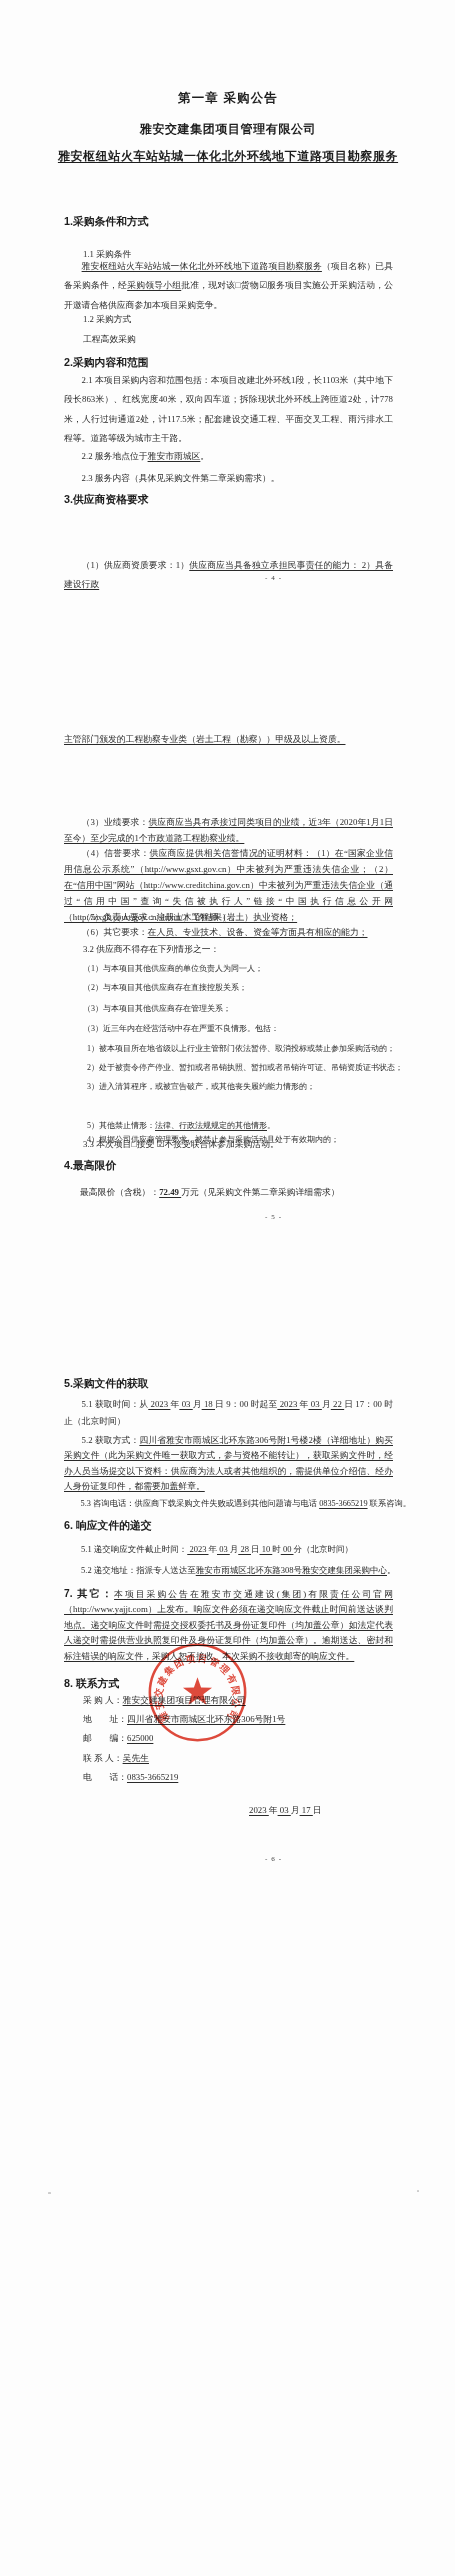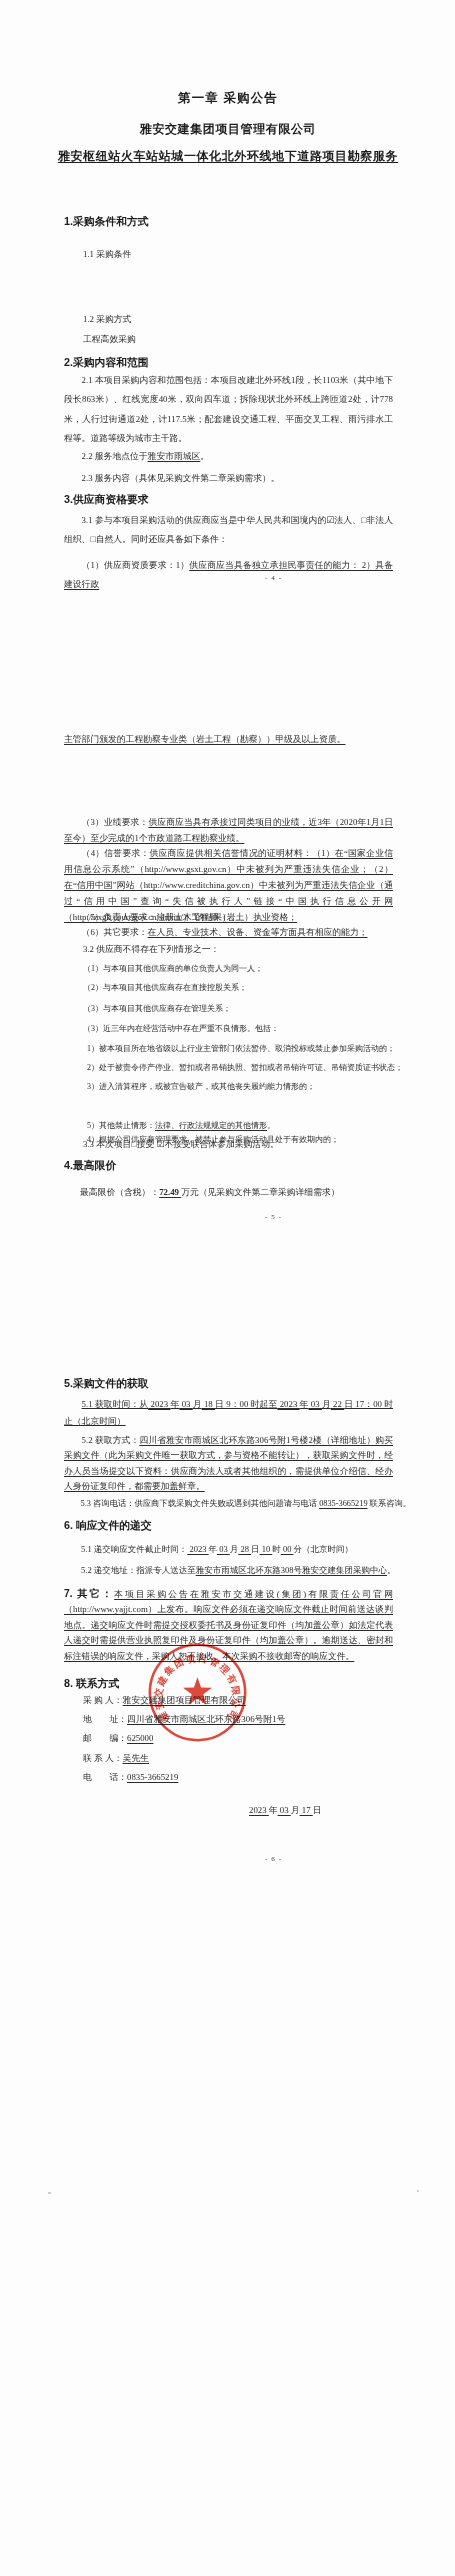--- a/index.html
+++ b/index.html
@@ -7,21 +7,21 @@
   #doc{position:relative;width:456px;height:2576px;background:#fdfdfd;overflow:hidden;
        font-family:"Liberation Serif","DejaVu Sans",serif;color:#2a2a2a;}
   .blk{position:absolute;}
   .ctr{left:0;width:456px;text-align:center;font-family:"Liberation Sans","DejaVu Sans",sans-serif;
        font-weight:700;color:#1e1e1e;}
   .t22{font-size:12.5px;letter-spacing:1.1px;}
   .t21{font-size:12px;letter-spacing:0.6px;}
   .hd{left:64px;font-family:"Liberation Sans","DejaVu Sans",sans-serif;font-weight:700;
       font-size:10.8px;color:#1d1d1d;}
   .body{left:64px;width:329px;font-size:8.8px;text-align:justify;}
-  .lh34{line-height:19.4px;}.lh30{line-height:17px;text-decoration:underline;}.lh28{line-height:16px;}.lh27{line-height:15.4px;}
+  .lh34{line-height:19.4px;}.lh30{line-height:17px;}.lh28{line-height:16px;}.lh27{line-height:15.4px;}
   .ind{text-indent:2em;}
   .x146{left:83px;font-size:8.8px;}
   .x152{left:87px;}
   .li{font-size:8px;white-space:nowrap;}
   .nw{white-space:nowrap;}
   .f145{font-size:8.3px;}
   .f15{font-size:8.5px;}
   .u{text-decoration:underline;text-underline-offset:2.3px;text-decoration-thickness:0.7px;}
   .b{font-weight:700;text-align:right;}
   .h-run{font-family:"Liberation Sans","DejaVu Sans",sans-serif;font-weight:700;font-size:10.2px;color:#1d1d1d;}
@@ -34,30 +34,30 @@
 <body>
 
 <div id="doc">
 
   <div class="blk ctr t22" style="top:90px">第一章  采购公告</div>
   <div class="blk ctr t21" style="top:121px">雅安交建集团项目管理有限公司</div>
   <div class="blk ctr t21 u" style="top:148px">雅安枢纽站火车站站城一体化北外环线地下道路项目勘察服务</div>
 
   <div class="blk hd" style="top:215px">1.采购条件和方式</div>
   <div class="blk x146" style="top:249px">1.1 采购条件</div>
+  <div class="blk body ind lh34" style="top:257px"><span class="u">雅安枢纽站火车站站城一体化北外环线地下道路项目勘察服务</span><span>（项目名称）已具备采购条件，经</span><span class="u">采购领导小组</span><span>批准，现对该□货物☑服务项目实施公开采购活动，公开邀请合格供应商参加本项目采购竞争。</span></div>
   <div class="blk x146" style="top:314px">1.2 采购方式</div>
   <div class="blk x146" style="top:334px">工程高效采购</div>
 
   <div class="blk hd" style="top:356px">2.采购内容和范围</div>
   <div class="blk body ind lh34" style="top:371px">2.1 本项目采购内容和范围包括：本项目改建北外环线1段，长1103米（其中地下段长863米）、红线宽度40米，双向四车道；拆除现状北外环线上跨匝道2处，计778米，人行过街通道2处，计117.5米；配套建设交通工程、平面交叉工程、雨污排水工程等。道路等级为城市主干路。</div>
   <div class="blk body ind nw" style="top:451px"><span>2.2 服务地点位于</span><span class="u">雅安市雨城区</span><span>。</span></div>
   <div class="blk body ind nw" style="top:473px">2.3 服务内容（具体见采购文件第二章采购需求）。</div>
 
   <div class="blk hd" style="top:493px">3.供应商资格要求</div>
-  <div class="blk body ind lh34" style="top:511px">3.1 参与本项目采购活动的供应商应当是中华人民共和国境内的☑法人、□非法人组织、□自然人。同时还应具备如下条件：</div>
   <div class="blk body ind lh34" style="top:556px"><span>（1）供应商资质要求：1）</span><span class="u">供应商应当具备独立承担民事责任的能力： 2）具备建设行政</span></div>
 
   <div class="blk footer" style="top:574px;left:265px">- 4 -</div>
 
   <div class="blk body lh28" style="top:731px"><span class="u">主管部门颁发的工程勘察专业类（岩土工程（勘察））甲级及以上资质。</span></div>
   <div class="blk body ind lh28" style="top:814px"><span>（3）业绩要求：</span><span class="u">供应商应当具有承接过同类项目的业绩，近3年（2020年1月1日至今）至少完成的1个市政道路工程勘察业绩。</span></div>
   <div class="blk body ind lh28" style="top:845px"><span>（4）信誉要求：</span><span class="u">供应商应提供相关信誉情况的证明材料：（1）在“国家企业信用信息公示系统”（http://www.gsxt.gov.cn）中未被列为严重违法失信企业；（2）在“信用中国”网站（http://www.creditchina.gov.cn）中未被列为严重违法失信企业（通过“信用中国”查询“失信被执行人”链接“中国执行信息公开网（http://zxgk.court.gov.cn/shixin/）”的结果）。</span></div>
   <div class="blk body ind nw" style="top:912px"><span>（5）负责人要求：</span><span class="u">注册土木工程师（岩土）执业资格；</span></div>
   <div class="blk body ind nw" style="top:927px"><span>（6）其它要求：</span><span class="u">在人员、专业技术、设备、资金等方面具有相应的能力；</span></div>
 

